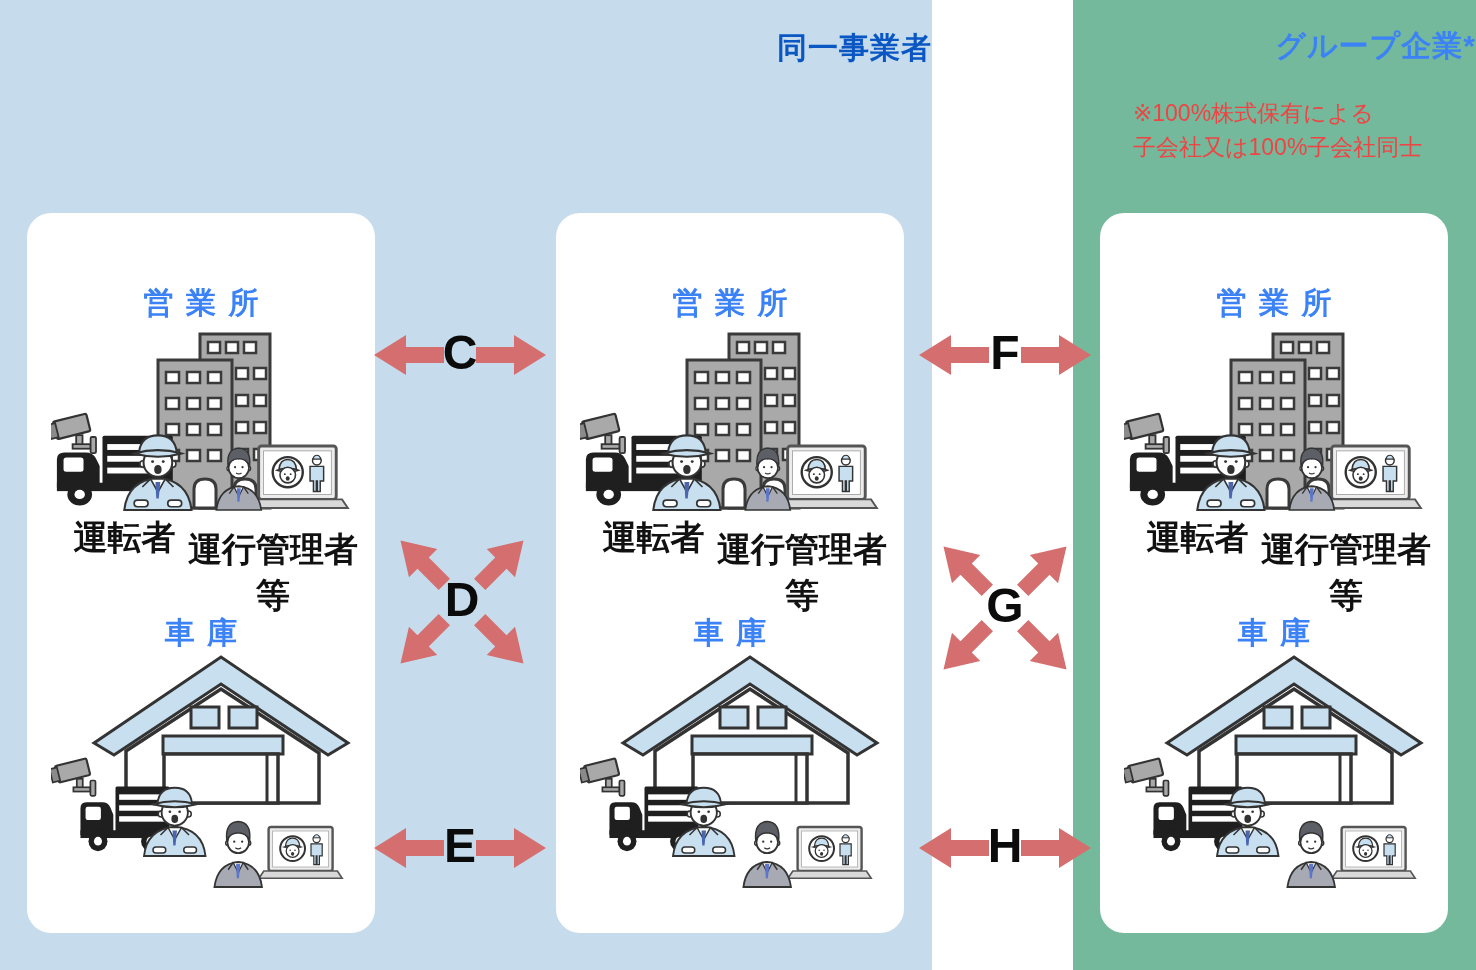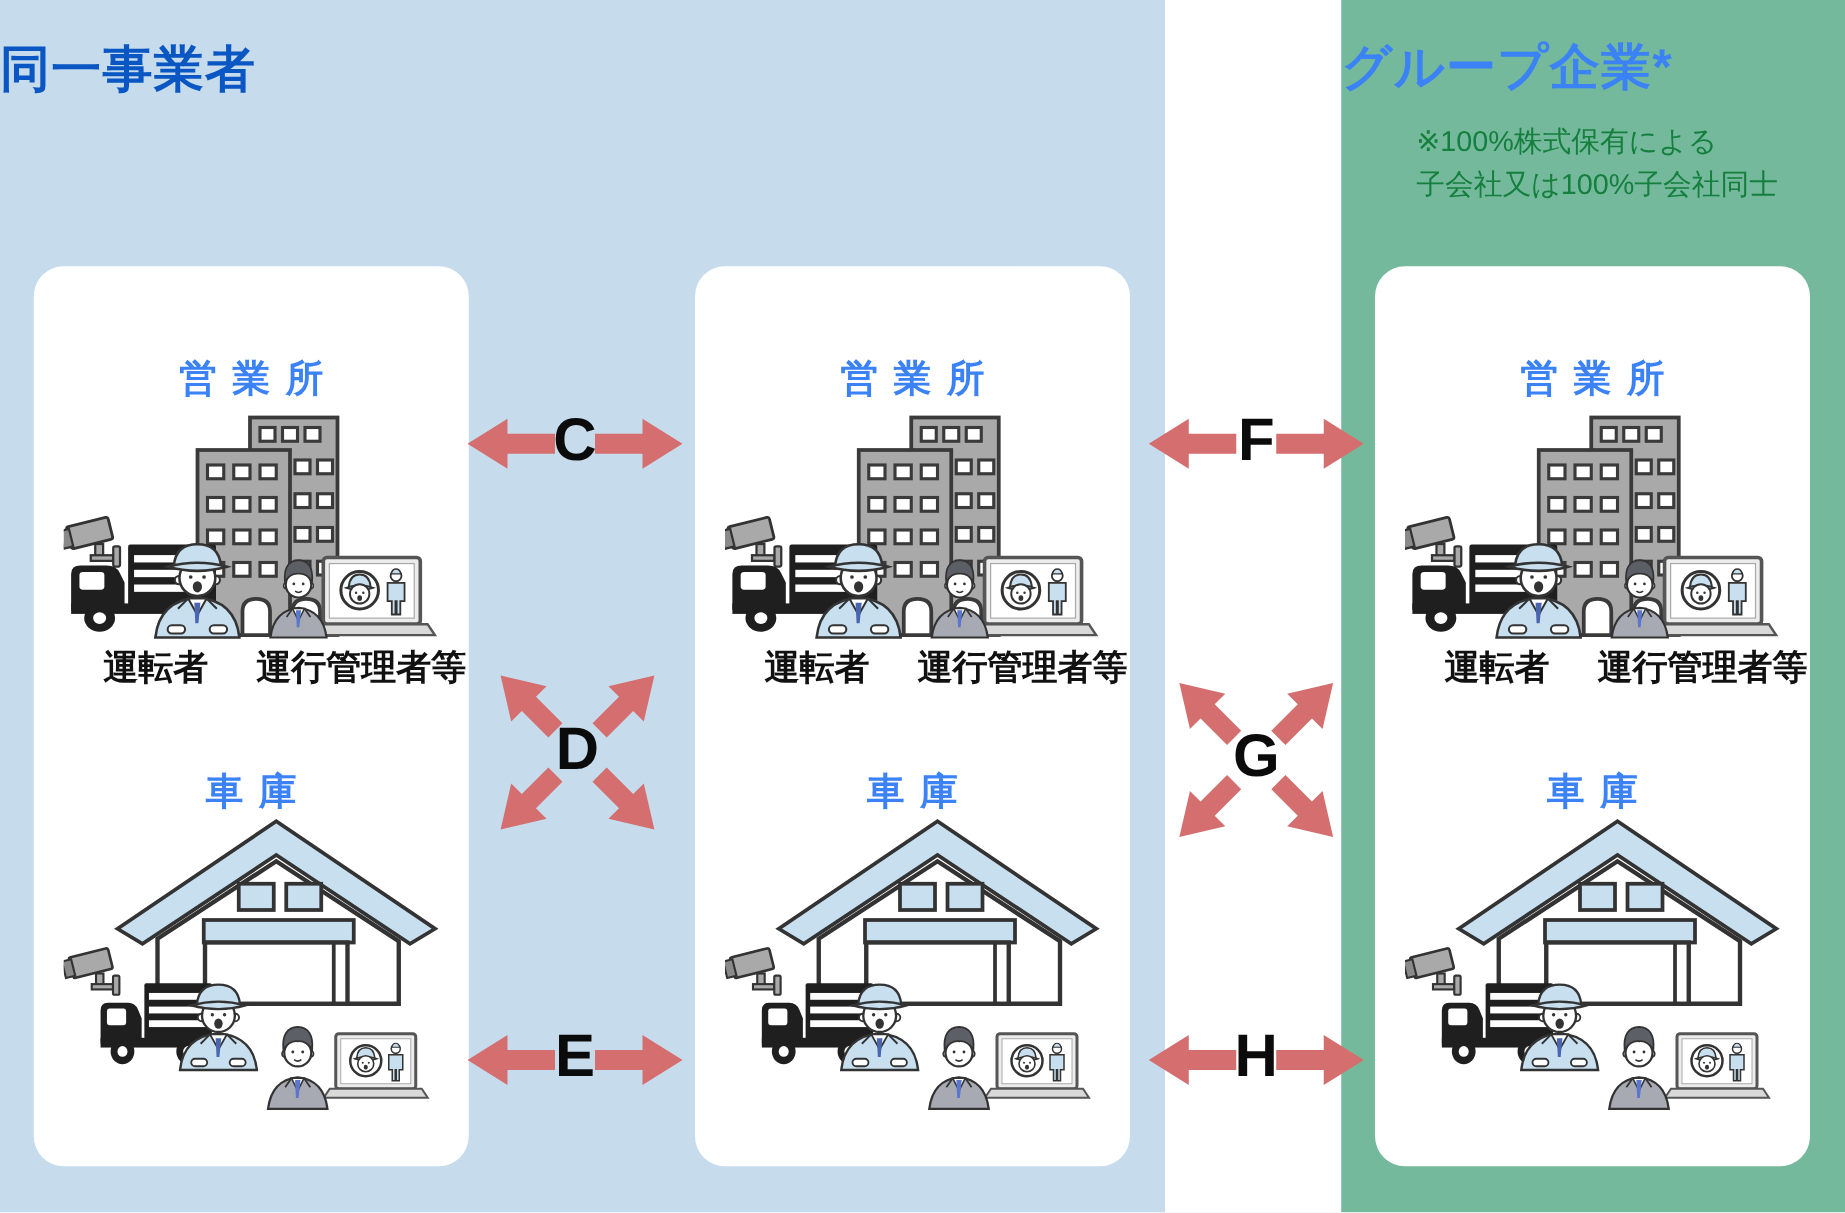--- a/index.html
+++ b/index.html
@@ -1,35 +1,35 @@
 <!DOCTYPE html>
 <html><head>
 <meta charset="utf-8">
 <style>
   html,body{margin:0;padding:0;background:#fff;}
   #page{position:relative;width:1476px;height:970px;overflow:hidden;
         font-family:"Liberation Sans","DejaVu Sans",sans-serif;background:#ffffff;}
   .bg-left{position:absolute;left:0;top:0;width:932px;height:970px;background:#c6dcec;}
   .bg-right{position:absolute;left:1073px;top:0;width:403px;height:970px;background:#74b99c;}
-  .region-title{position:absolute;font-weight:bold;font-size:40px;text-align:left;letter-spacing:1px;}
+  .region-title{position:absolute;font-weight:bold;font-size:30px;text-align:right;letter-spacing:1px;}
   .title-left{left:0;top:28px;width:932px;color:#0a57c4;}
   .title-right{left:1073px;top:26px;width:403px;color:#3b82f6;}
-  .footnote{position:absolute;left:1133px;top:96px;width:330px;color:#15803d;
+  .footnote{position:absolute;left:1133px;top:96px;width:330px;color:#ef4444;
             font-size:23px;line-height:34px;font-weight:500;}
   .card{position:absolute;top:213px;width:348px;height:720px;background:#ffffff;border-radius:24px;}
   .card1{left:27px;} .card2{left:556px;} .card3{left:1100px;}
   .site-title{position:absolute;left:0;width:100%;text-align:center;color:#3b82f6;
               font-size:30px;font-weight:bold;letter-spacing:0.42em;text-indent:0.42em;}
   .office-title{top:70px;} .garage-title{top:400px;}
   .scene{position:absolute;left:24px;width:300px;display:block;}
   .scene-office{top:117px;height:182px;}
   .scene-garage{top:438px;height:238px;}
-  .person-labels span{position:absolute;top:302px;color:#111;font-size:28px;font-weight:bold;text-align:center;}
+  .person-labels span{position:absolute;top:302px;color:#111;font-size:34px;font-weight:bold;text-align:center;}
   .lbl-driver{left:35px;width:125px;}
-  .lbl-manager{left:168px;width:188px;}
+  .lbl-manager{left:152px;width:188px;margin-top:12px;}
   .link{position:absolute;}
   .link svg{position:absolute;left:0;top:0;width:100%;height:100%;display:block;}
   .link-letter{position:absolute;left:0;top:50%;width:100%;transform:translateY(-54%);
                text-align:center;color:#0b0b0b;font-size:48px;font-weight:bold;line-height:1;}
   .lnk-c{left:374px;top:332px;width:172px;height:46px;}
   .lnk-e{left:374px;top:825px;width:172px;height:46px;}
   .lnk-f{left:919px;top:332px;width:172px;height:46px;}
   .lnk-h{left:919px;top:825px;width:172px;height:46px;}
   .lnk-d{left:370px;top:510px;width:184px;height:184px;}
   .lnk-g{left:913px;top:516px;width:184px;height:184px;}

